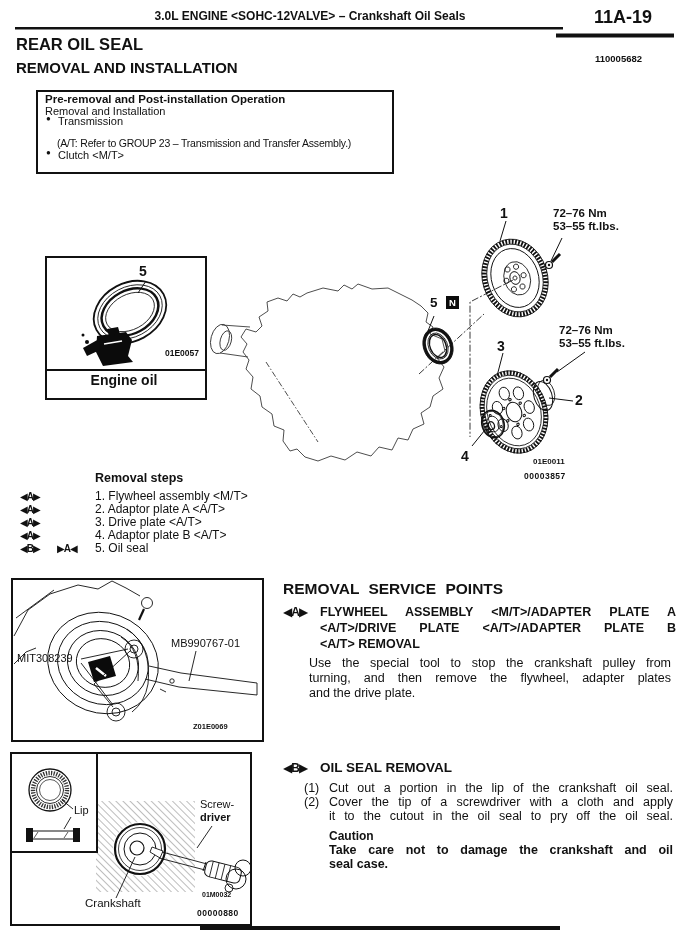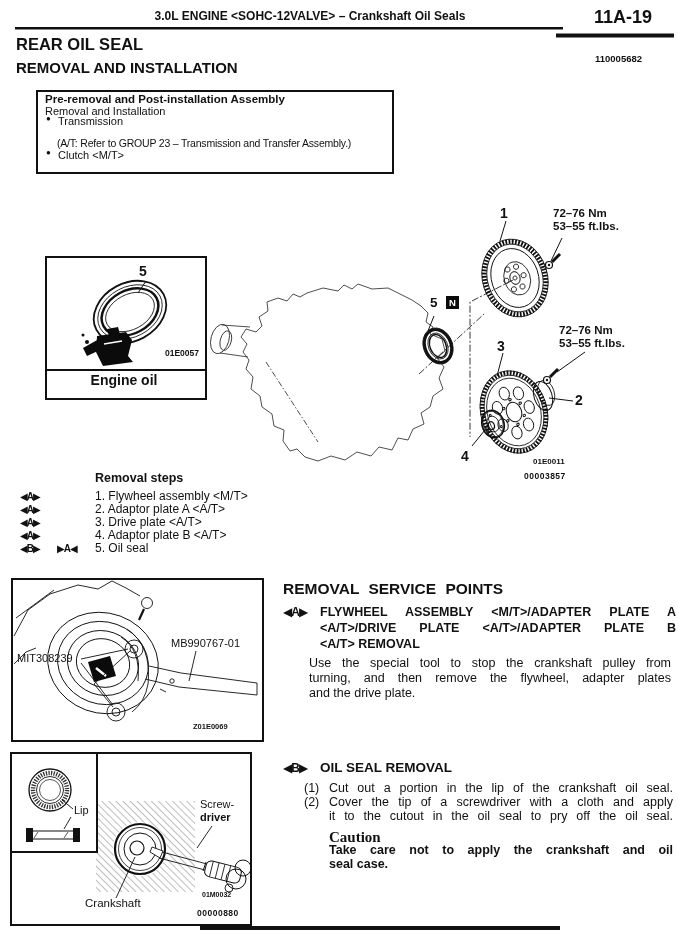--- a/index.html
+++ b/index.html
@@ -222,21 +222,21 @@
 
     <rect x="200" y="926" width="360" height="4" fill="#111"></rect>
   </svg>
 
   <div class="abs lbl b txt" style="left:90px;top:9px;width:440px;text-align:center;font-size:12px;">3.0L ENGINE &lt;SOHC-12VALVE&gt; – Crankshaft Oil Seals</div>
   <div class="abs lbl b txt" style="left:594px;top:7px;font-size:18px;">11A-19</div>
   <div class="abs lbl b txt" style="left:16px;top:35px;font-size:16.5px;">REAR OIL SEAL</div>
   <div class="abs lbl b txt" style="left:16px;top:59px;font-size:15px;">REMOVAL AND INSTALLATION</div>
   <div class="abs lbl b txt" style="left:595px;top:53px;font-size:9.5px;">110005682</div>
 
-  <div class="abs lbl b txt" style="left:45px;top:93px;font-size:11.5px;">Pre-removal and Post-installation Assembly</div>
+  <div class="abs lbl b txt" style="left:45px;top:93px;font-size:11.5px;">Pre-removal and Post-installation Operation</div>
   <div class="abs lbl txt" style="left:45px;top:105px;font-size:11px;">Removal and Installation</div>
   <div class="abs lbl txt" style="left:46px;top:114px;font-size:8px;">●</div>
   <div class="abs lbl txt" style="left:58px;top:115px;font-size:11px;">Transmission</div>
   <div class="abs lbl txt" style="left:57px;top:137px;font-size:10.5px;letter-spacing:-0.2px;">(A/T: Refer to GROUP 23 – Transmission and Transfer Assembly.)</div>
   <div class="abs lbl txt" style="left:46px;top:148px;font-size:8px;">●</div>
   <div class="abs lbl txt" style="left:58px;top:149px;font-size:11px;">Clutch &lt;M/T&gt;</div>
 
   <div class="abs lbl b txt" style="left:500px;top:205px;font-size:14px;">1</div>
   <div class="abs lbl b txt" style="left:553px;top:207px;font-size:11.5px;">72–76 Nm</div>
   <div class="abs lbl b txt" style="left:553px;top:220px;font-size:11.5px;">53–55 ft.lbs.</div>
@@ -288,17 +288,17 @@
   <div class="abs lbl jl" style="left:309px;top:671px;width:362px;font-size:12.5px;">turning, and then remove the flywheel, adapter plates</div>
   <div class="abs lbl txt" style="left:309px;top:686px;font-size:12.5px;">and the drive plate.</div>
 
   <div class="abs lbl b txt" style="left:283px;top:761px;font-size:12px;letter-spacing:-1px;">◀B▶</div>
   <div class="abs lbl b txt" style="left:320px;top:760px;font-size:13.5px;">OIL SEAL REMOVAL</div>
   <div class="abs lbl txt" style="left:304px;top:781px;font-size:12.5px;">(1)</div>
   <div class="abs lbl jl" style="left:329px;top:781px;width:344px;font-size:12.5px;">Cut out a portion in the lip of the crankshaft oil seal.</div>
   <div class="abs lbl txt" style="left:304px;top:795px;font-size:12.5px;">(2)</div>
   <div class="abs lbl jl" style="left:329px;top:795px;width:344px;font-size:12.5px;">Cover the tip of a screwdriver with a cloth and apply</div>
   <div class="abs lbl jl" style="left:329px;top:809px;width:344px;font-size:12.5px;">it to the cutout in the oil seal to pry off the oil seal.</div>
-  <div class="abs lbl b txt" style="left:329px;top:829px;font-size:15px;font-family:Liberation Serif, serif;">Caution</div>
-  <div class="abs lbl b jl" style="left:329px;top:843px;width:344px;font-size:12.5px;">Take care not to apply the crankshaft and oil</div>
+  <div class="abs lbl b txt" style="left:329px;top:829px;font-size:12px;">Caution</div>
+  <div class="abs lbl b jl" style="left:329px;top:843px;width:344px;font-size:12.5px;">Take care not to damage the crankshaft and oil</div>
   <div class="abs lbl b txt" style="left:329px;top:857px;font-size:12.5px;">seal case.</div>
 
 </div>
 
 </body></html>

